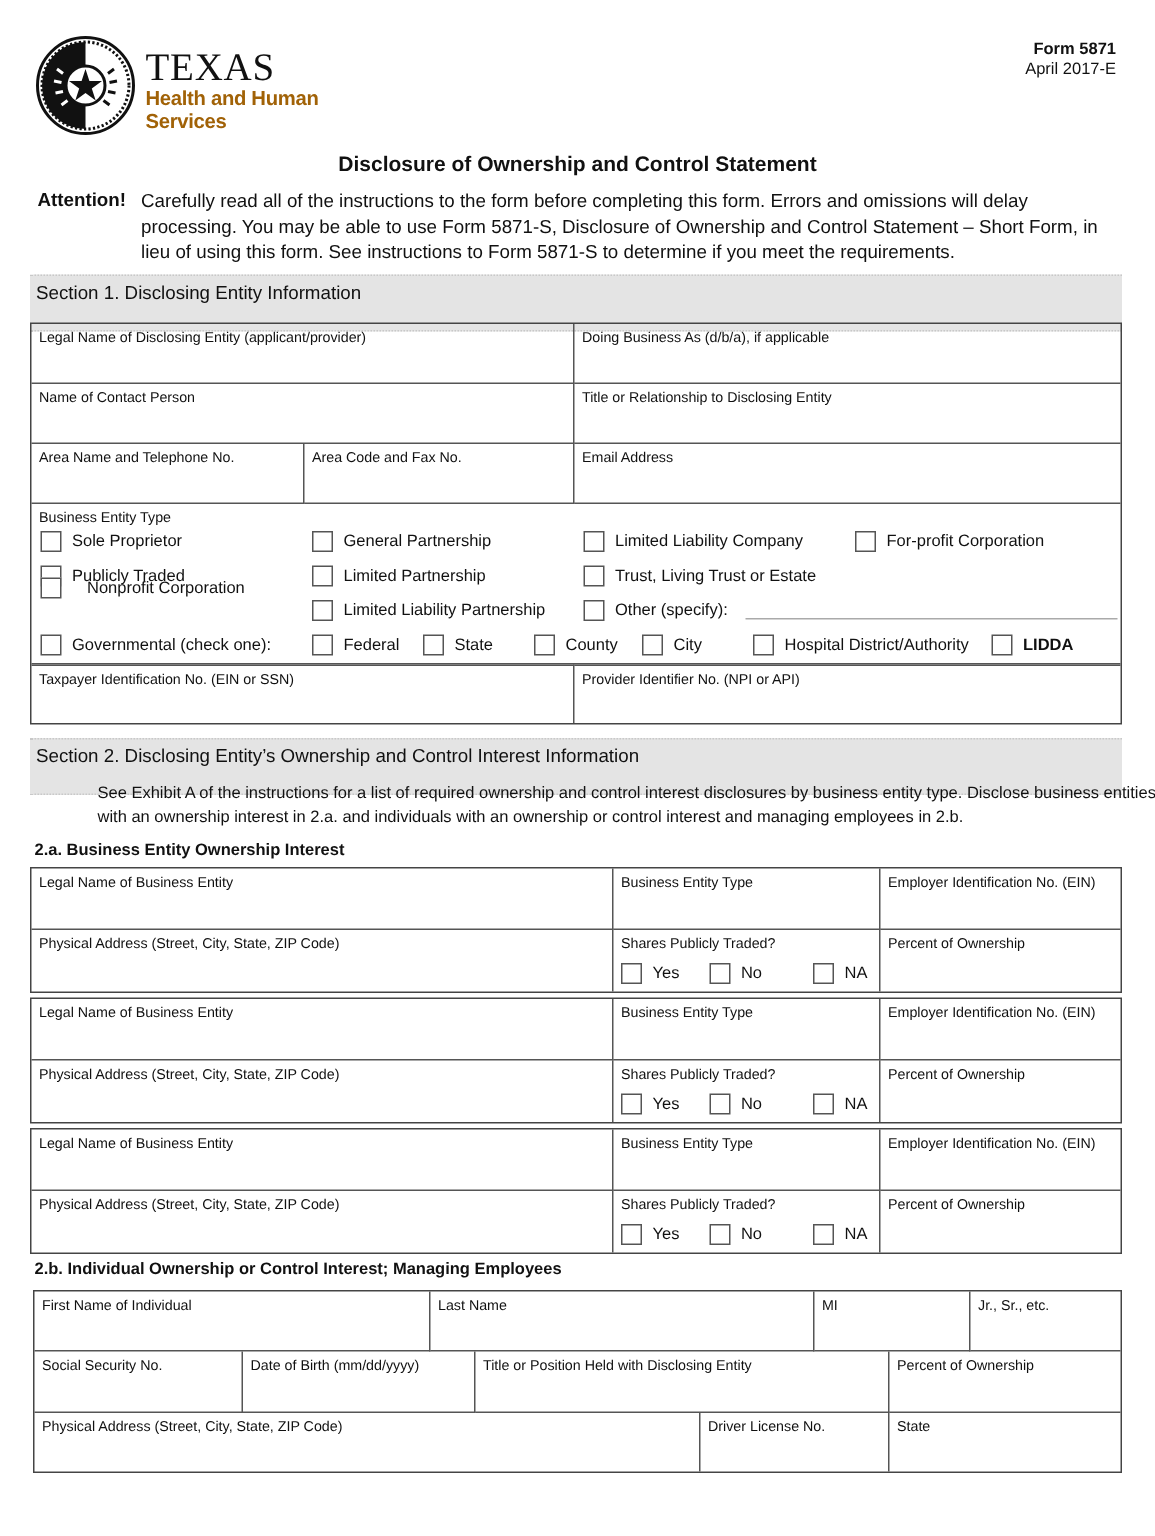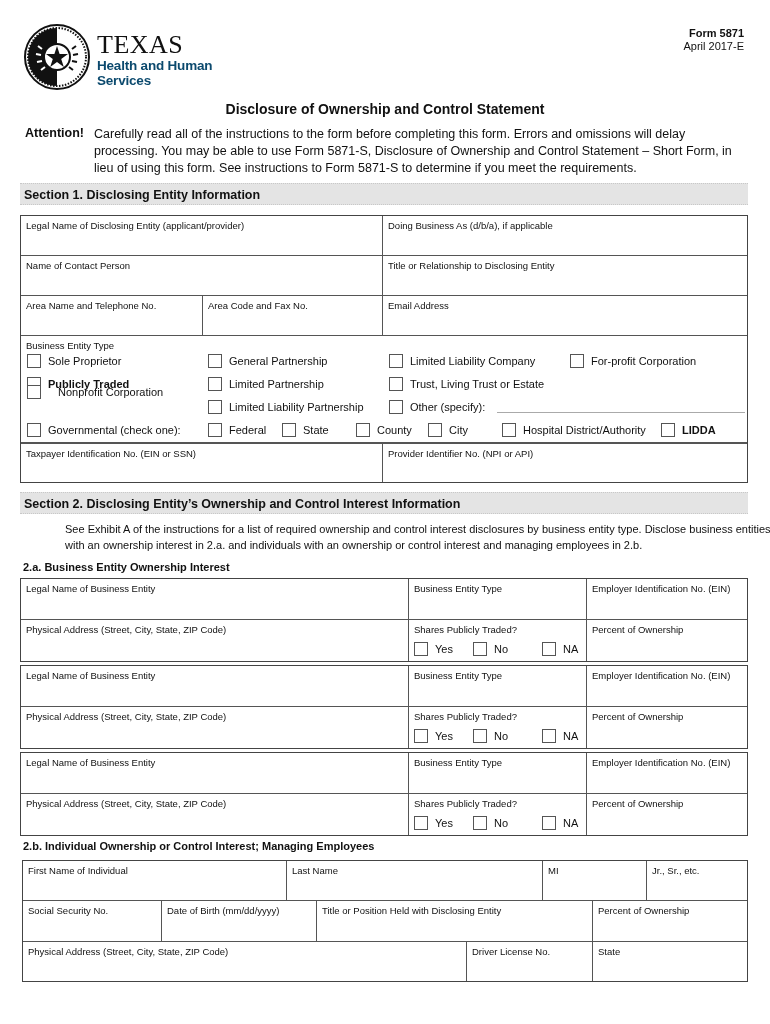--- a/index.html
+++ b/index.html
@@ -3,29 +3,29 @@
 <meta charset="utf-8">
 <style>
   * { box-sizing: border-box; margin: 0; padding: 0; }
   html, body { width: 770px; height: 1024px; background: #fff; overflow: hidden; }
   body { position: relative; font-family: "Liberation Sans", sans-serif; color: #111; }
   .abs { position: absolute; }
 
   
   .logo { left: 24px; top: 24px; width: 66px; height: 66px; }
   .logo-text-big { left: 97px; top: 30px; font-family: "Liberation Serif", serif; font-size: 26px; letter-spacing: 0.5px; color: #111; }
-  .logo-text-sm { left: 97px; top: 58px; font-size: 13.5px; font-weight: bold; line-height: 15px; color: #0c4a6e; letter-spacing: -0.2px; }
+  .logo-text-sm { left: 97px; top: 58px; font-size: 13.5px; font-weight: bold; line-height: 15px; color: #a16207; letter-spacing: -0.2px; }
   .form-no { right: 26px; top: 27px; font-size: 11px; font-weight: bold; text-align: right; margin-left: 47px; }
   .form-date { right: 26px; top: 40px; font-size: 11px; text-align: right; }
 
   .doc-title { left: 0; width: 770px; top: 101px; text-align: center; font-size: 14px; font-weight: bold; }
   .attn-label { left: 25px; top: 126px; font-size: 12.5px; font-weight: bold; }
   .attn-text { left: 94px; top: 126px; width: 650px; font-size: 12.5px; line-height: 16.8px; }
 
-  .section-bar { left: 20px; width: 728px; height: 22px; background: #e4e4e4; border-top: 1px dotted #c8c8c8; border-bottom: 1px dotted #c8c8c8; font-size: 12.5px; font-weight: bold; padding: 4px 0 0 4px; }
+  .section-bar { left: 20px; width: 728px; height: 38px; background: #e4e4e4; border-top: 1px dotted #c8c8c8; border-bottom: 1px dotted #c8c8c8; font-size: 12.5px; font-weight: normal; padding: 4px 0 0 4px; }
 
   .box { border: 1px solid #444; }
   .cell { position: absolute; border-right: 1px solid #555; border-bottom: 1px solid #555; font-size: 9.5px; padding: 4px 0 0 5px; color: #111; }
   .noright { border-right: none; }
   .nobottom { border-bottom: none; }
 
   .cb { display: inline-block; width: 14px; height: 14px; border: 1px solid #555; background: #fff; vertical-align: middle; }
   .opt { position: absolute; font-size: 11px; display: flex; align-items: center; white-space: nowrap; }
   .opt .cb { margin-right: 7px; }
   .hairline { position: absolute; border-bottom: 1px solid #aaa; }
@@ -94,21 +94,21 @@
     </div>
   <div class="opt" style="left:368px; top:138px;">
       <span class="cb"></span>
       <span>Limited Liability Company</span>
     </div>
   <div class="opt" style="left:549px; top:138px;">
       <span class="cb"></span>
       <span>For-profit Corporation</span>
     </div>
 
-  <div class="opt" style="left:6px; top:161px;font-weight:bold;">
+  <div class="opt" style="left:6px; top:161px;">
       <span class="cb"></span>
       <span>Publicly Traded</span>
     </div>
   <div class="opt" style="left:187px; top:161px;">
       <span class="cb"></span>
       <span>Limited Partnership</span>
     </div>
   <div class="opt" style="left:368px; top:161px;">
       <span class="cb"></span>
       <span>Trust, Living Trust or Estate</span>

